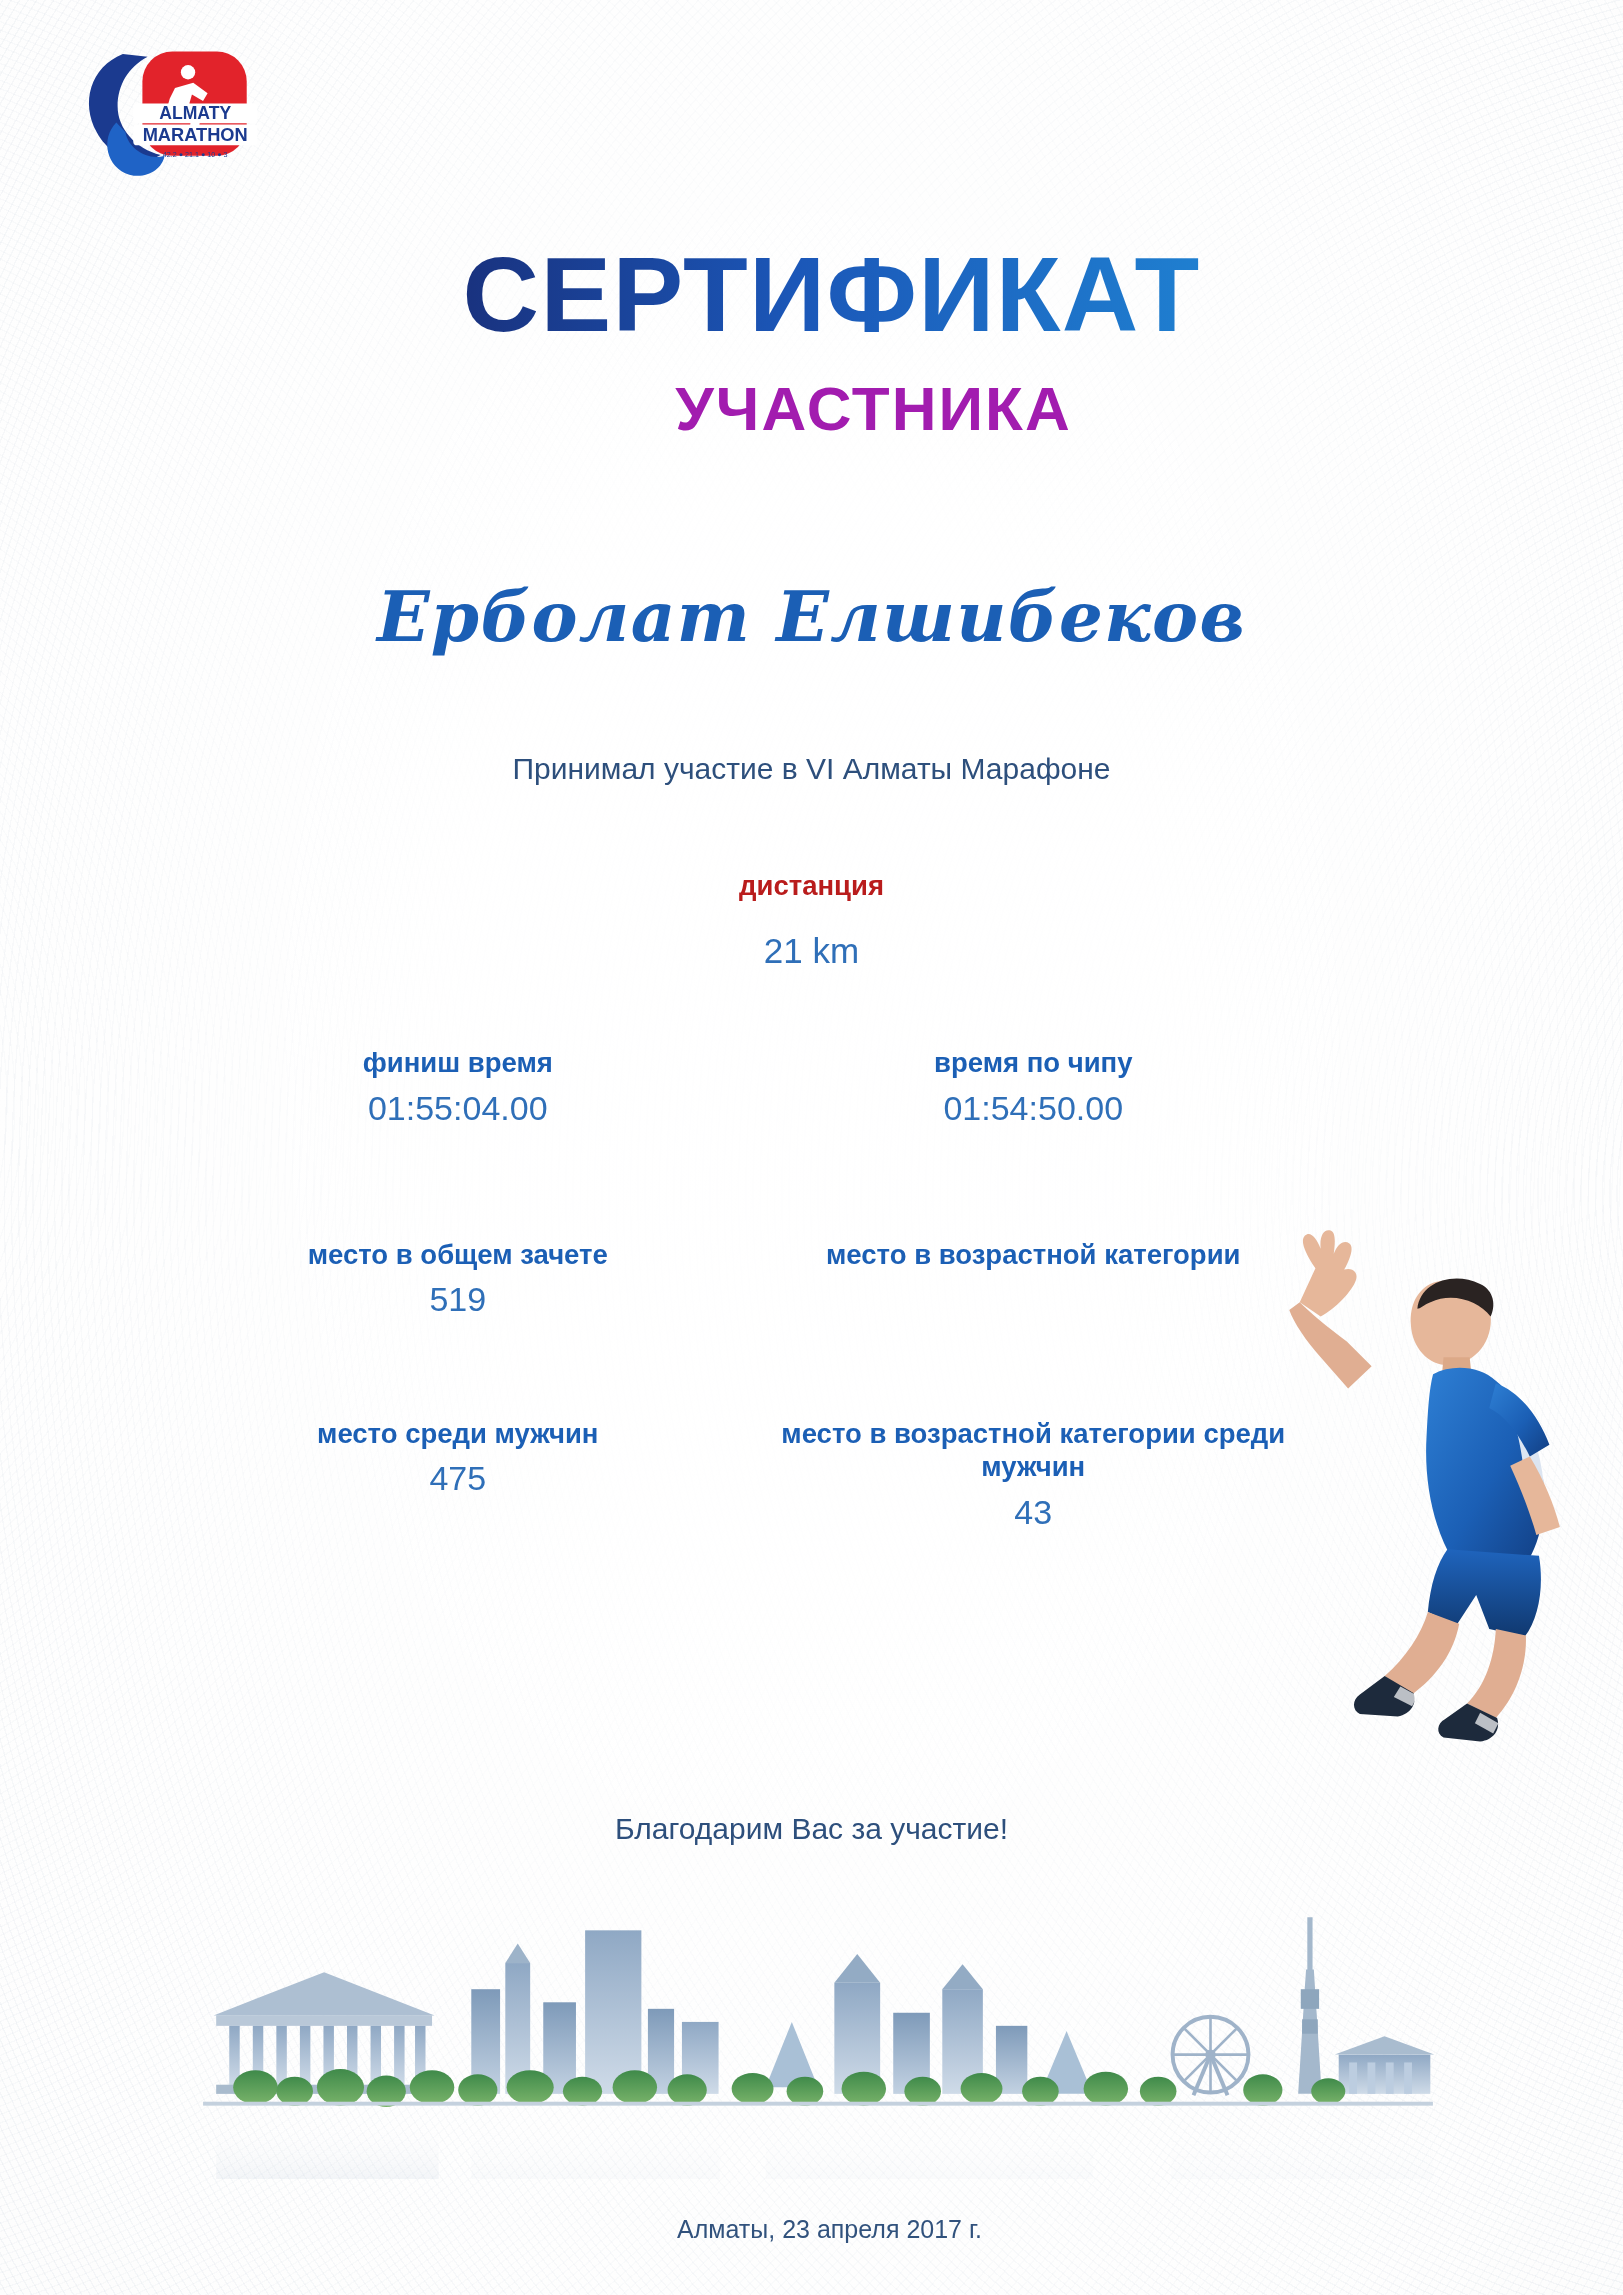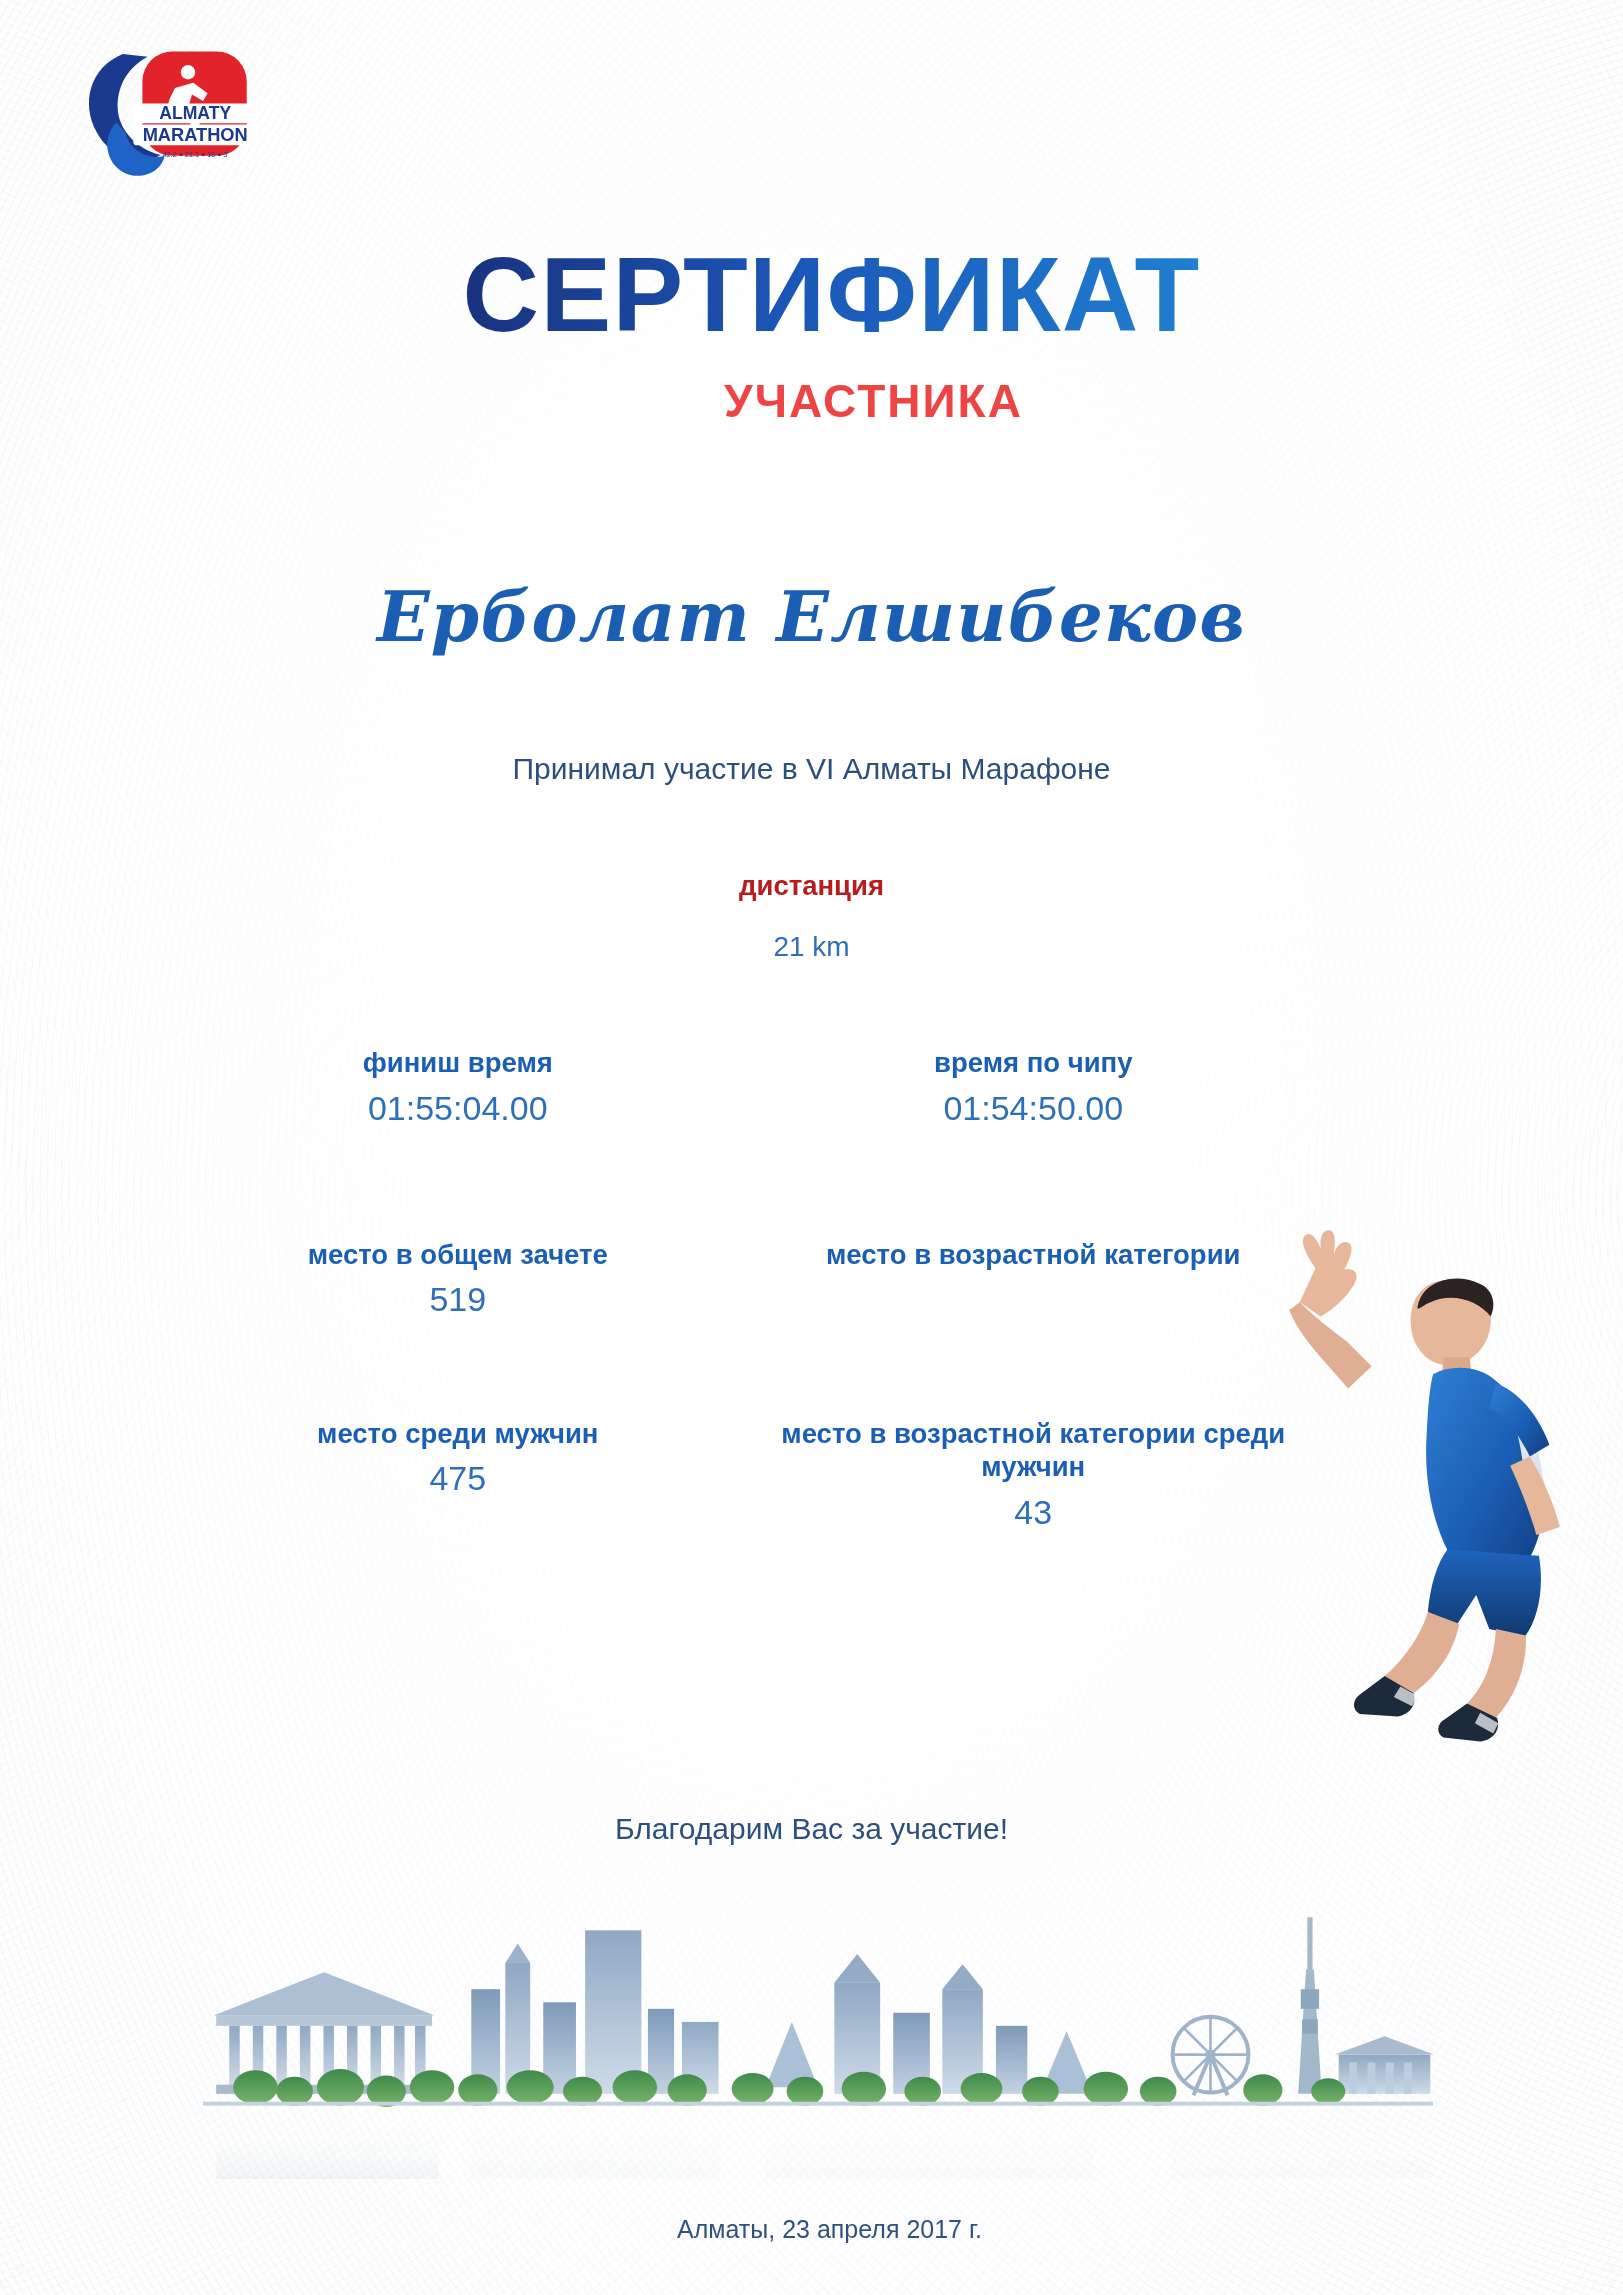--- a/index.html
+++ b/index.html
@@ -77,24 +77,24 @@
     -webkit-background-clip: text;
     background-clip: text;
     color: transparent;
     margin-left: 40px;
   }
   .title-sub {
     position: absolute;
     left: 0; right: 0;
     top: 378px;
     text-align: center;
-    font-size: 46px;
+    font-size: 62px;
     font-weight: bold;
     letter-spacing: 2px;
-    color: #ef4444;
+    color: #a21caf;
     line-height: 1;
     padding-left: 124px;
     box-sizing: border-box;
   }
 
   
   .name {
     position: absolute;
     left: 0; right: 0;
     top: 576px;
@@ -124,21 +124,21 @@
     text-align: center;
     font-size: 27.5px;
     font-weight: bold;
     color: #b91c1c;
   }
   .dist-value {
     position: absolute;
     left: 0; right: 0;
     top: 931px;
     text-align: center;
-    font-size: 28px;
+    font-size: 35px;
     color: #2f6fb8;
   }
 
   
   .results {
     position: absolute;
     left: 170px;
     top: 1046px;
     width: 1151px;
   }

